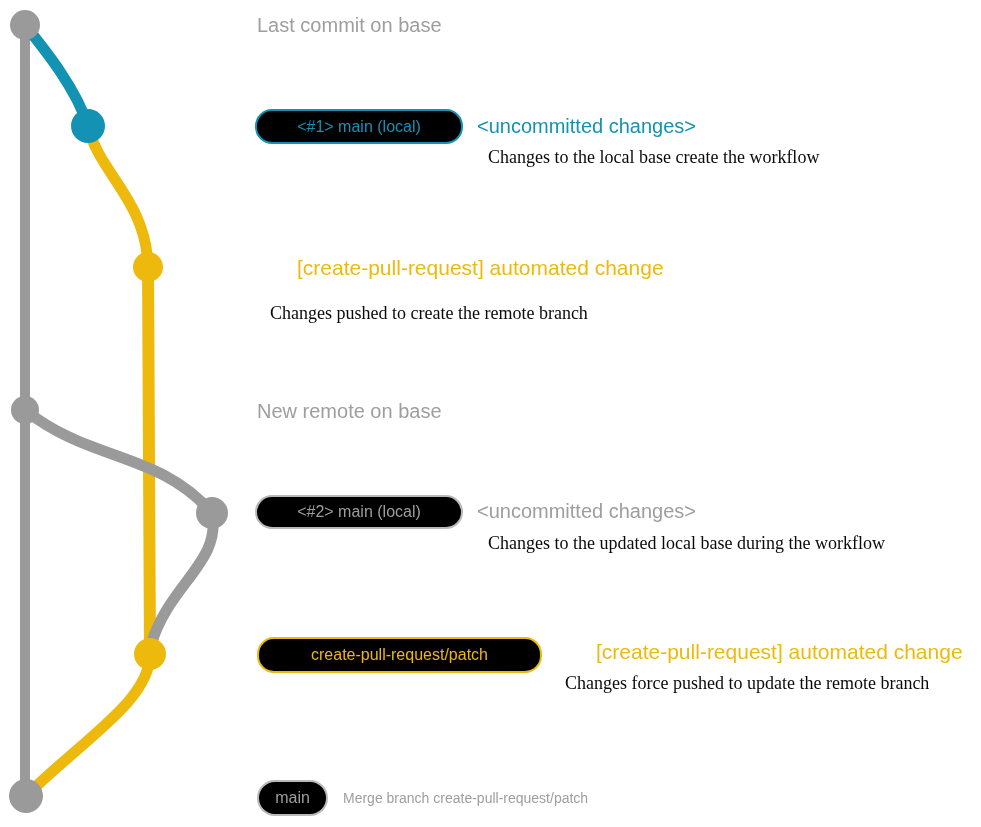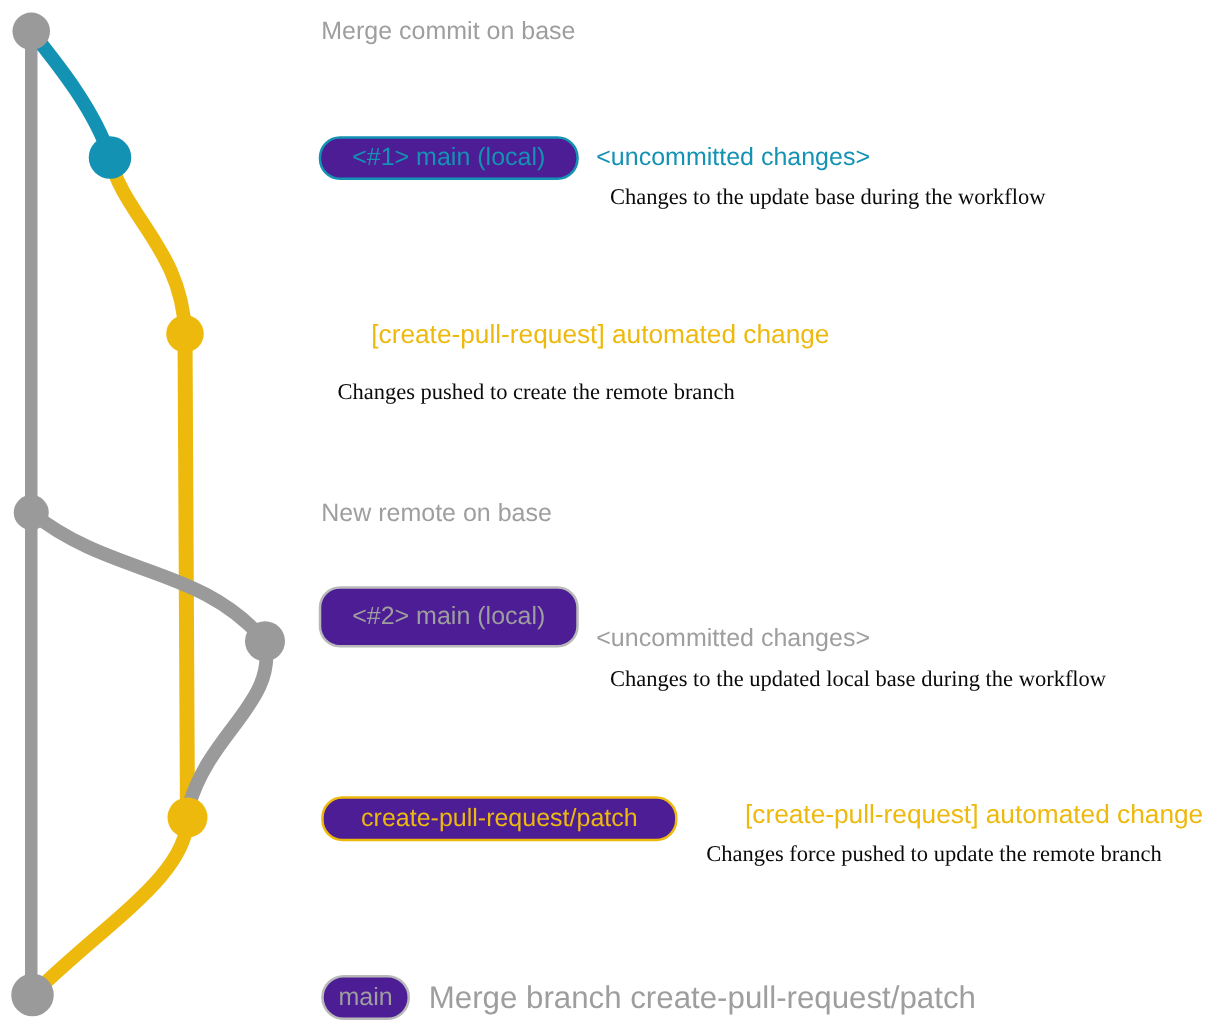--- a/index.html
+++ b/index.html
@@ -11,37 +11,37 @@
     overflow:hidden;
   }
   .stage * { box-sizing:border-box; }
 
   .abs { position:absolute; }
 
   
   .h-gray   { color:var(--gray-text);  font-size:20px; line-height:24px; }
   .h-blue   { color:var(--blue);       font-size:20px; line-height:24px; }
   .h-yellow { color:var(--yellow);     font-size:21px; line-height:24px;margin-left:44px; }
-  .h-gray-lg{ color:var(--gray-text);  font-size:25px; line-height:24px; }
+  .h-gray-lg{ color:var(--gray-text);  font-size:14px; line-height:24px; }
 
   
   .note {
     color:var(--black);
     font-family:"Liberation Serif", serif;
     font-size:18px; line-height:22px;
   }
 
   
   .badge {
     display:flex; align-items:center; justify-content:center;
     border-radius:17px;
     border:2px solid;
-    font-size:20px;
+    font-size:16px;
     white-space:nowrap;
-    background:#4c1d95;
+    background:#000000;
   }
   .badge-blue   { border-color:var(--blue);        color:var(--blue); }
   .badge-gray   { border-color:var(--gray-border); color:var(--gray-text); }
   .badge-yellow { border-color:var(--yellow);      color:var(--yellow); }
 
   svg { display:block; }
 </style>
 </head>
 <body>
 
@@ -63,32 +63,32 @@
 
     <circle cx="25" cy="25" r="15" fill="#9a9a9a"></circle>
     <circle cx="88" cy="126" r="17" fill="#1492b4"></circle>
     <circle cx="148" cy="267" r="15" fill="#eeb90d"></circle>
     <circle cx="25" cy="410" r="14" fill="#9a9a9a"></circle>
     <circle cx="212" cy="513" r="16" fill="#9a9a9a"></circle>
     <circle cx="150" cy="654" r="16" fill="#eeb90d"></circle>
     <circle cx="26" cy="796" r="17" fill="#9a9a9a"></circle>
   </svg>
 
-  <div class="abs h-gray" style="left:257px; top:13px;">Merge commit on base</div>
+  <div class="abs h-gray" style="left:257px; top:13px;">Last commit on base</div>
 
   <div class="abs badge badge-blue" style="left:255px; top:109px; width:208px; height:35px;">&lt;#1&gt; main (local)</div>
   <div class="abs h-blue" style="left:477px; top:114px;">&lt;uncommitted changes&gt;</div>
-  <div class="abs note" style="left:488px; top:146px;">Changes to the update base during the workflow</div>
+  <div class="abs note" style="left:488px; top:146px;">Changes to the local base create the workflow</div>
 
   <div class="abs h-yellow" style="left:253px; top:256px;">[create-pull-request] automated change</div>
   <div class="abs note" style="left:270px; top:289px;margin-top:13px;">Changes pushed to create the remote branch</div>
 
   <div class="abs h-gray" style="left:257px; top:399px;">New remote on base</div>
 
-  <div class="abs badge badge-gray" style="left:255px; top:469px; width:208px; height:49px;">&lt;#2&gt; main (local)</div>
+  <div class="abs badge badge-gray" style="left:255px; top:495px; width:208px; height:34px;">&lt;#2&gt; main (local)</div>
   <div class="abs h-gray" style="left:477px; top:499px;">&lt;uncommitted changes&gt;</div>
   <div class="abs badge badge-yellow" style="left:257px; top:637px; width:285px; height:36px;">create-pull-request/patch</div>
 
   <div class="abs note" style="left:488px; top:532px;">Changes to the updated local base during the workflow</div>
   <div class="abs h-yellow" style="left:552px; top:640px;">[create-pull-request] automated change</div>
   <div class="abs note" style="left:565px; top:672px;text-align:right;">Changes force pushed to update the remote branch</div>
 
   <div class="abs badge badge-gray" style="left:257px; top:780px; width:71px; height:36px; border-radius:18px;">main</div>
   <div class="abs h-gray-lg" style="left:343px; top:786px;">Merge branch create-pull-request/patch</div>
 

